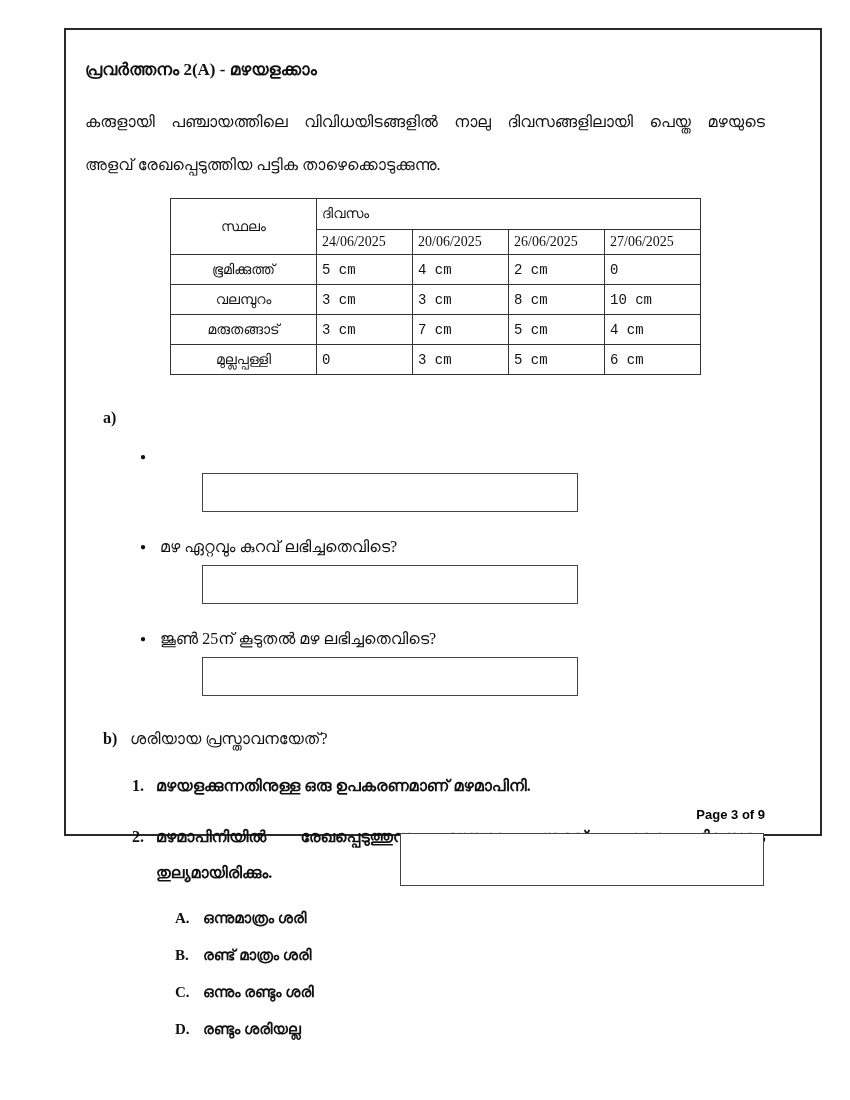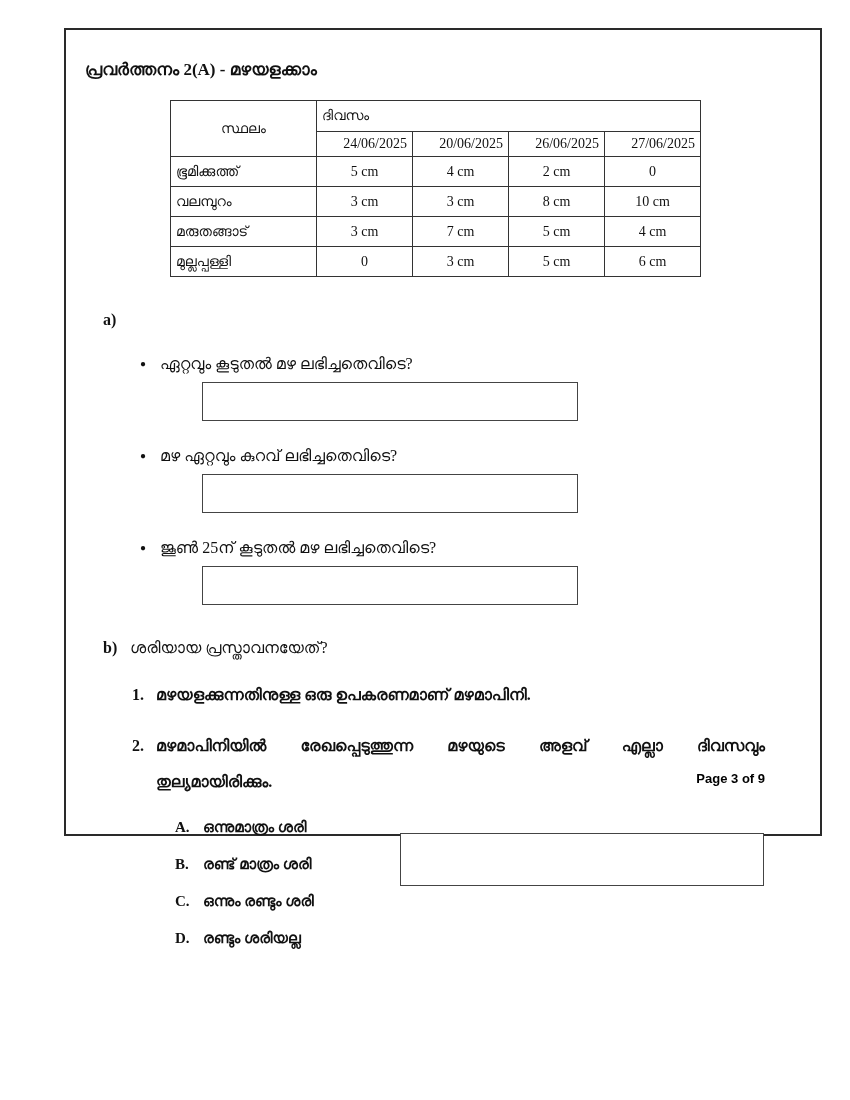--- a/index.html
+++ b/index.html
@@ -43,30 +43,30 @@
     text-align: center;
     font-size: 15px;
   }
   td.day-h {
     text-align: left;
     font-size: 15px;
     height: 26px;
   }
   td.date {
     width: 85px;
-    text-align: right;
+    text-align: left;
     font-size: 13.5px;
     height: 20px;
   }
   td.place {
     font-size: 15px;
     height: 25px;
-    text-align: left;
-  }
-  td.val { text-align: center; font-size: 14px; }
+    text-align: center;
+  }
+  td.val { font-size: 14px; font-family: Liberation Mono, monospace; }
 
   .section-head {
     display: flex;
     margin-top: 34px;
     font-size: 16px;
   }
   .section-head .sec-label {
     width: 27px;
     margin-left: 18px;
     font-weight: bold;
@@ -114,34 +114,38 @@
   .option .letter { width: 28px; font-family: "Liberation Serif", serif; }
   .b-answer-box {
     position: absolute;
     left: 334px; top: 803px;
     width: 362px; height: 51px;
     border: 1.5px solid #444444;
     background: #ffffff;
   }
   .footer {
     position: absolute;
-    right: 55px; bottom: 48px;
+    right: 55px; bottom: 12px;
     font-family: "Liberation Sans", "DejaVu Sans", sans-serif;
     font-weight: bold;
     font-size: 13px;
     color: #000000;
   }
 </style>
 </head>
 <body>
 
 <div class="frame">
 
   <h1 class="title">പ്രവർത്തനം 2(A) - മഴയളക്കാം</h1>
 
+  <p class="intro">
+    <span class="line justified">കരുളായി പഞ്ചായത്തിലെ വിവിധയിടങ്ങളിൽ നാലു ദിവസങ്ങളിലായി പെയ്ത മഴയുടെ</span>
+    <span class="line">അളവ് രേഖപ്പെടുത്തിയ പട്ടിക താഴെക്കൊടുക്കുന്നു.</span>
+  </p>
 
   <table class="rain">
     <tbody>
         <tr>
       <td class="place-h" rowspan="2">സ്ഥലം</td>
       <td class="day-h" colspan="4">ദിവസം</td>
     </tr>
     <tr>
       <td class="date">24/06/2025</td>
       <td class="date">20/06/2025</td>
@@ -178,21 +182,20 @@
     </tr>
   </tbody>
     </table>
 
   <div class="section-head">
     <span class="sec-label">a)</span>
   </div>
 
   <div class="question">
     <span class="bullet">●</span>
-    <span class="qtext">ഏറ്റവും കൂടുതൽ മഴ ലഭിച്ചതെവിടെ?</span>
   </div>
   <div class="answer-box"></div>
 
   <div class="question">
     <span class="bullet">●</span>
     <span class="qtext">മഴ ഏറ്റവും കുറവ് ലഭിച്ചതെവിടെ?</span>
   </div>
   <div class="answer-box"></div>
 
   <div class="question">

